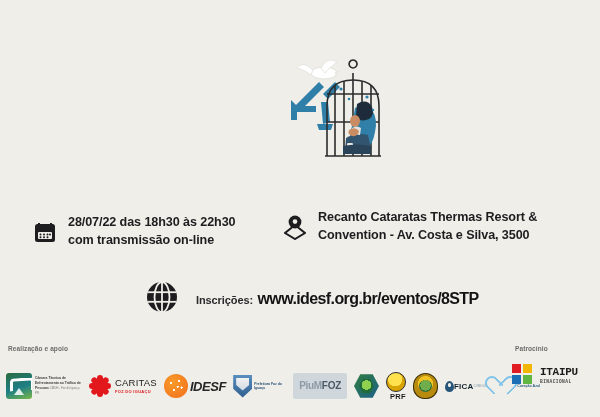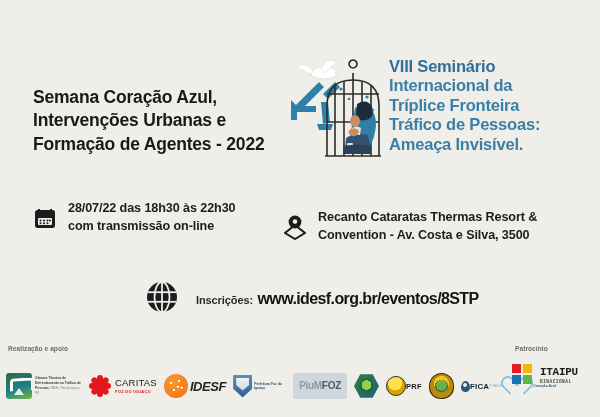--- a/index.html
+++ b/index.html
@@ -65,21 +65,21 @@
     left: 0;
     top: 197px;
     width: 600px;
     height: 56px;
   }
   .info-block {
     position: absolute;
     display: flex;
     align-items: center;
   }
-  .info-block.date { left: 32px; top: 3px; }
+  .info-block.date { left: 32px; top: 17px; }
   .info-block.place { left: 282px; top: 12px; }
   .info-ico {
     flex: 0 0 auto;
     width: 26px;
     height: 28px;
     margin-right: 10px;
     display: flex;
     align-items: center;
     justify-content: center;
   }
@@ -259,21 +259,21 @@
     clip-path: polygon(25% 3%,75% 3%,100% 50%,75% 97%,25% 97%,0 50%);
     position: relative;
   }
   .hexmark::after{
     content:""; position:absolute; left:5px; top:5px; right:5px; bottom:5px;
     background: radial-gradient(circle at 50% 40%, #8fd14f 0 40%, #1f6b3a 42% 100%);
     clip-path: polygon(25% 3%,75% 3%,100% 50%,75% 97%,25% 97%,0 50%);
   }
 
   
-  .lg-prf { flex-direction: row; justify-content:center; gap:0; }
+  .lg-prf { flex-direction: column; justify-content:center; gap:0;align-items:flex-end; }
   .prf-badge {
     width: 18px; height: 18px; border-radius: 50%;
     background: radial-gradient(circle at 45% 35%, #ffe14d 0 45%, #d9a400 47% 100%);
     border: 1.2px solid #2b2b2b;
   }
   .prf-txt { font-size: 7.5px; font-weight: bold; color:#1a1a1a; letter-spacing:.3px; line-height:1; margin-top:1px;}
 
   
   .pf-badge {
     width: 23px; height: 24px;
@@ -334,25 +334,20 @@
   .itaipu-mark i.c{ left:0; top:11px; background:#1b6fb5; }
   .itaipu-mark i.d{ left:11px; top:11px; background:#5fb643; }
   .itaipu-txt .i1 { font-size:11px; font-weight:bold; color:#1b1b1b; letter-spacing:-0.3px; line-height:1; }
   .itaipu-txt .i2 { font-size:4.6px; font-weight:bold; color:#4a4a4a; letter-spacing:.4px; margin-top:1px; }
 </style>
 </head>
 <body>
 
 <div id="poster">
 
-  <div class="headline">
-    <span class="hl-line">Semana Coração Azul,</span>
-    <span class="hl-line">Intervenções Urbanas e</span>
-    <span class="hl-line">Formação de Agentes - 2022</span>
-  </div>
 
   <div class="illo">
     <svg viewBox="0 0 104 130" width="104" height="130" xmlns="http://www.w3.org/2000/svg">
 
       <g fill="#2f7fa8">
         <path d="M10 66 L36 40 L41 45 L22 64 L33 64 L33 70 L12 70 Z"></path>
         <path d="M8 58 L8 78 L14 78 L14 64 Z"></path>
         <path d="M40 52 L52 40 L57 45 L45 57 Z"></path>
         <path d="M38 60 L40 82 L47 80 L45 60 Z"></path>
         <path d="M34 82 L50 82 L48 88 L36 88 Z"></path>
@@ -392,27 +387,20 @@
         <path d="M60 104 q14 -3 28 0 l0 8 l-28 0 z" fill="#2b4358"></path>
       </g>
 
       <circle cx="58" cy="47" r="1.6" fill="#2f7fa8"></circle>
       <circle cx="66" cy="57" r="1.3" fill="#2f7fa8"></circle>
       <circle cx="84" cy="55" r="1.6" fill="#2f7fa8"></circle>
       <circle cx="90" cy="68" r="1.2" fill="#2f7fa8"></circle>
     </svg>
   </div>
 
-  <div class="blue-title">
-    <span class="bt-line l1">VIII Seminário</span>
-    <span class="bt-line">Internacional da</span>
-    <span class="bt-line">Tríplice Fronteira</span>
-    <span class="bt-line">Tráfico de Pessoas:</span>
-    <span class="bt-line">Ameaça Invisível.</span>
-  </div>
 
   <div class="info-row">
 
     <div class="info-block date">
       <span class="info-ico">
         <svg width="24" height="24" viewBox="0 0 24 24" xmlns="http://www.w3.org/2000/svg">
           <path d="M5 3h2v2H5zM17 3h2v2h-2z" fill="#1d1d1f"></path>
           <rect x="2" y="4" width="20" height="18" rx="2.5" fill="#1d1d1f"></rect>
           <rect x="5" y="12" width="14" height="7" rx="1" fill="#efeee9"></rect>
           <g fill="#1d1d1f">

